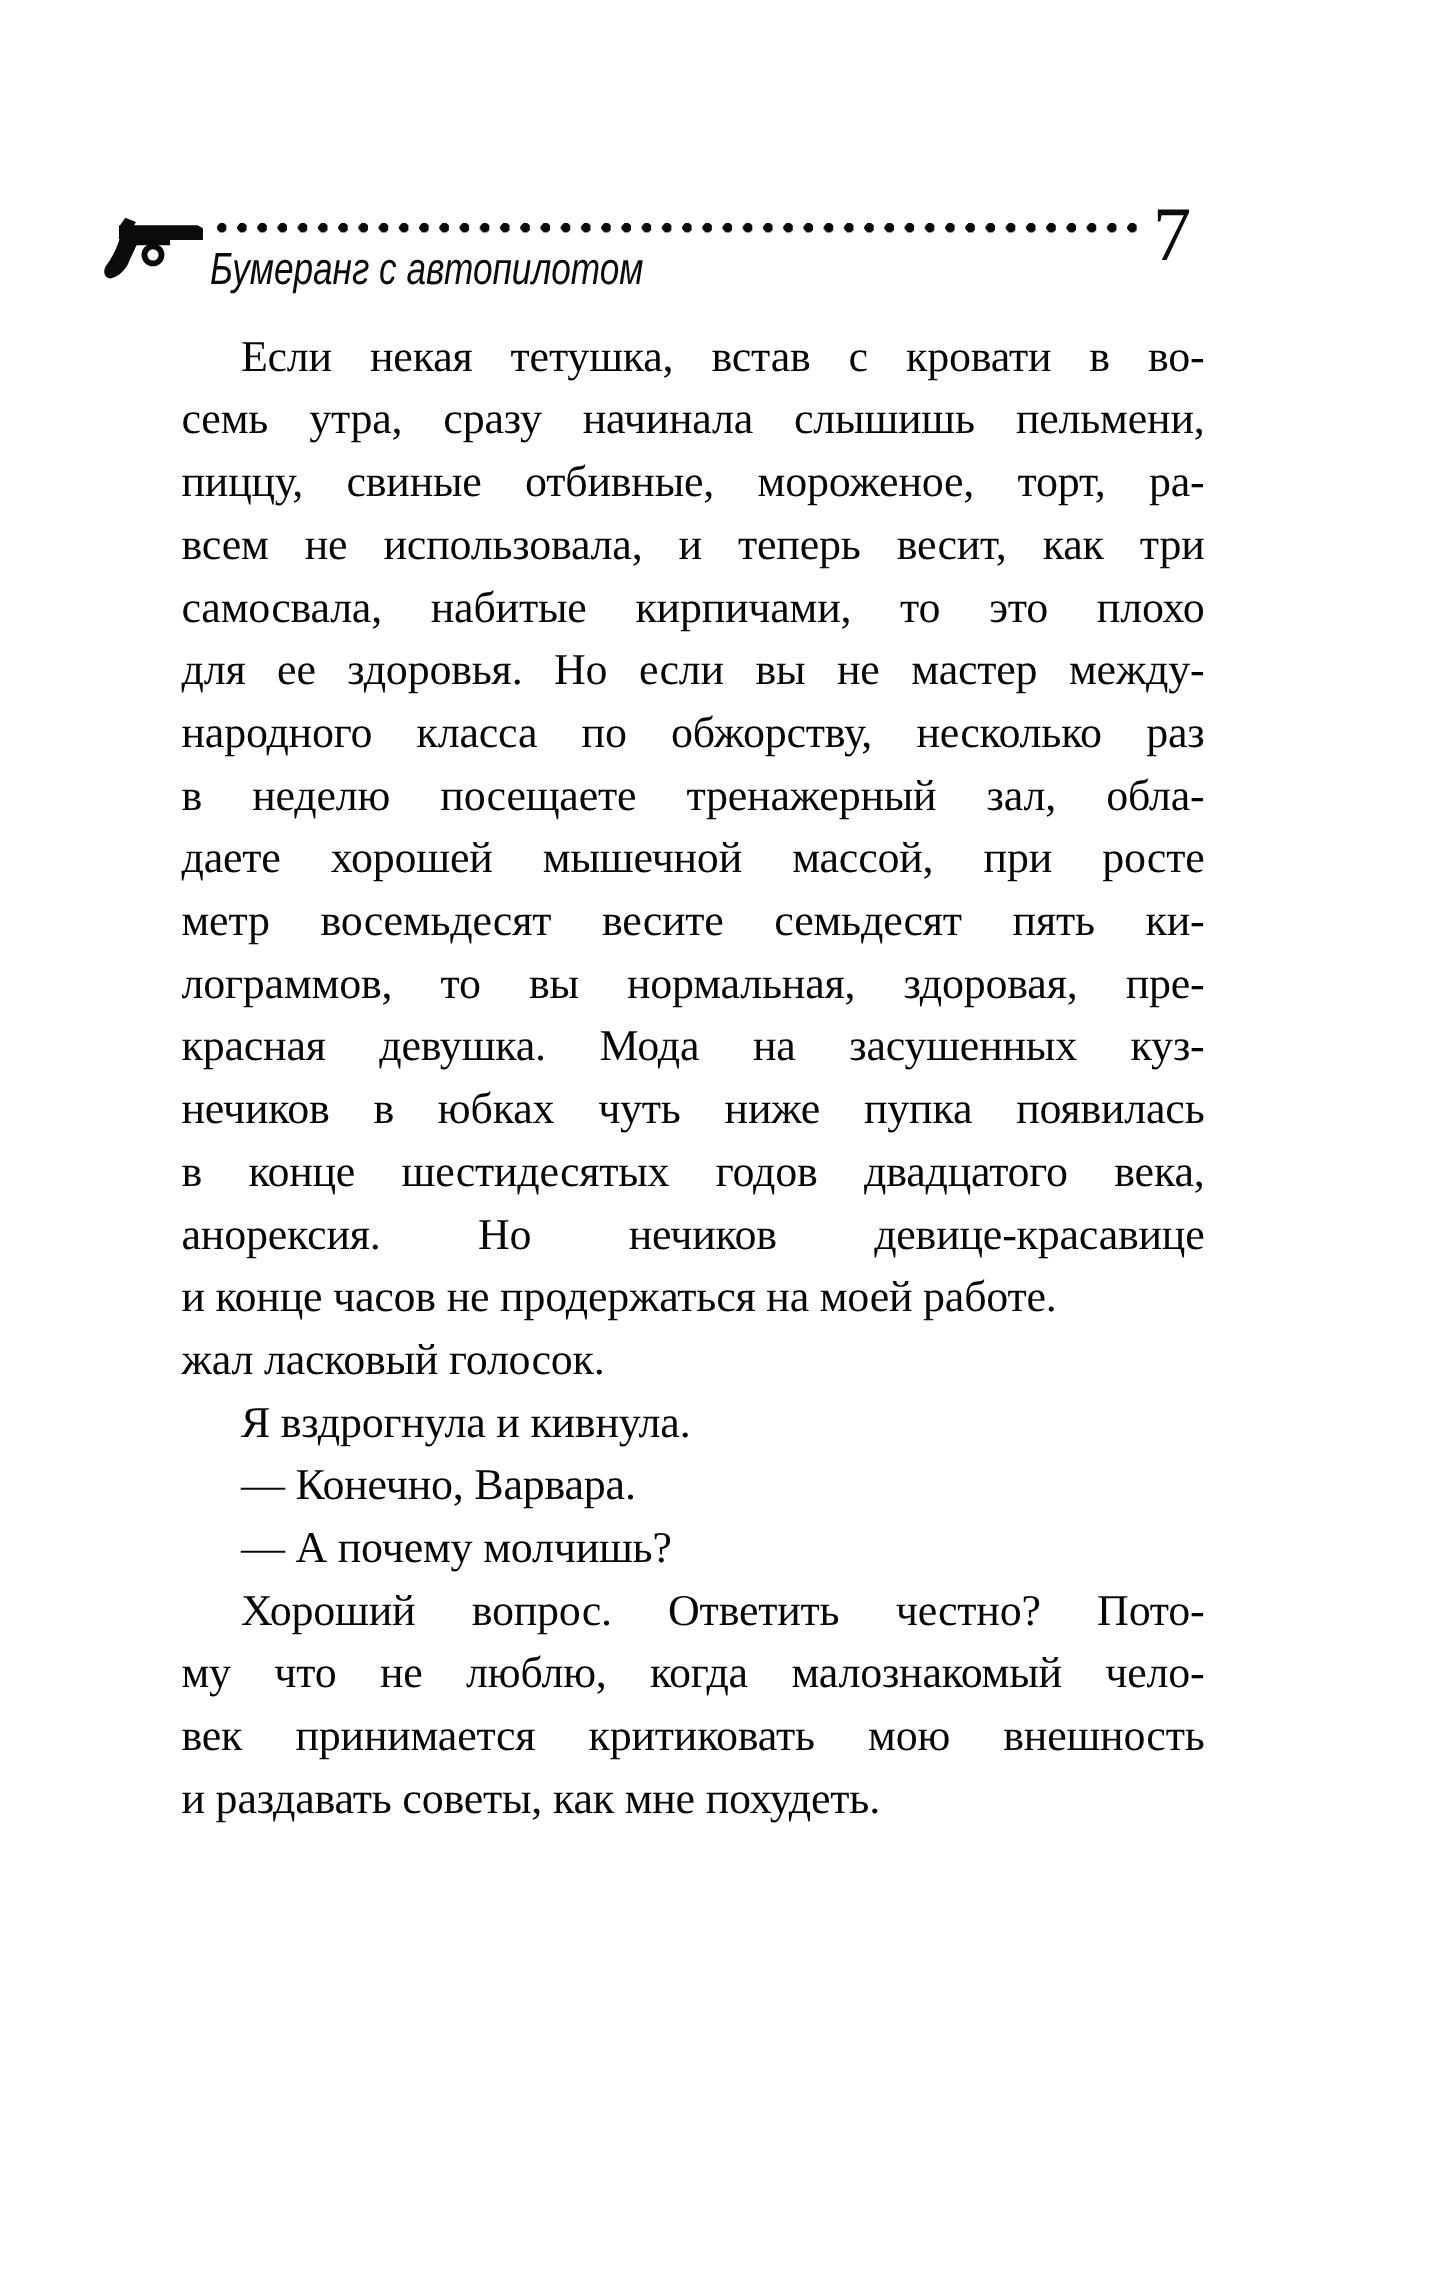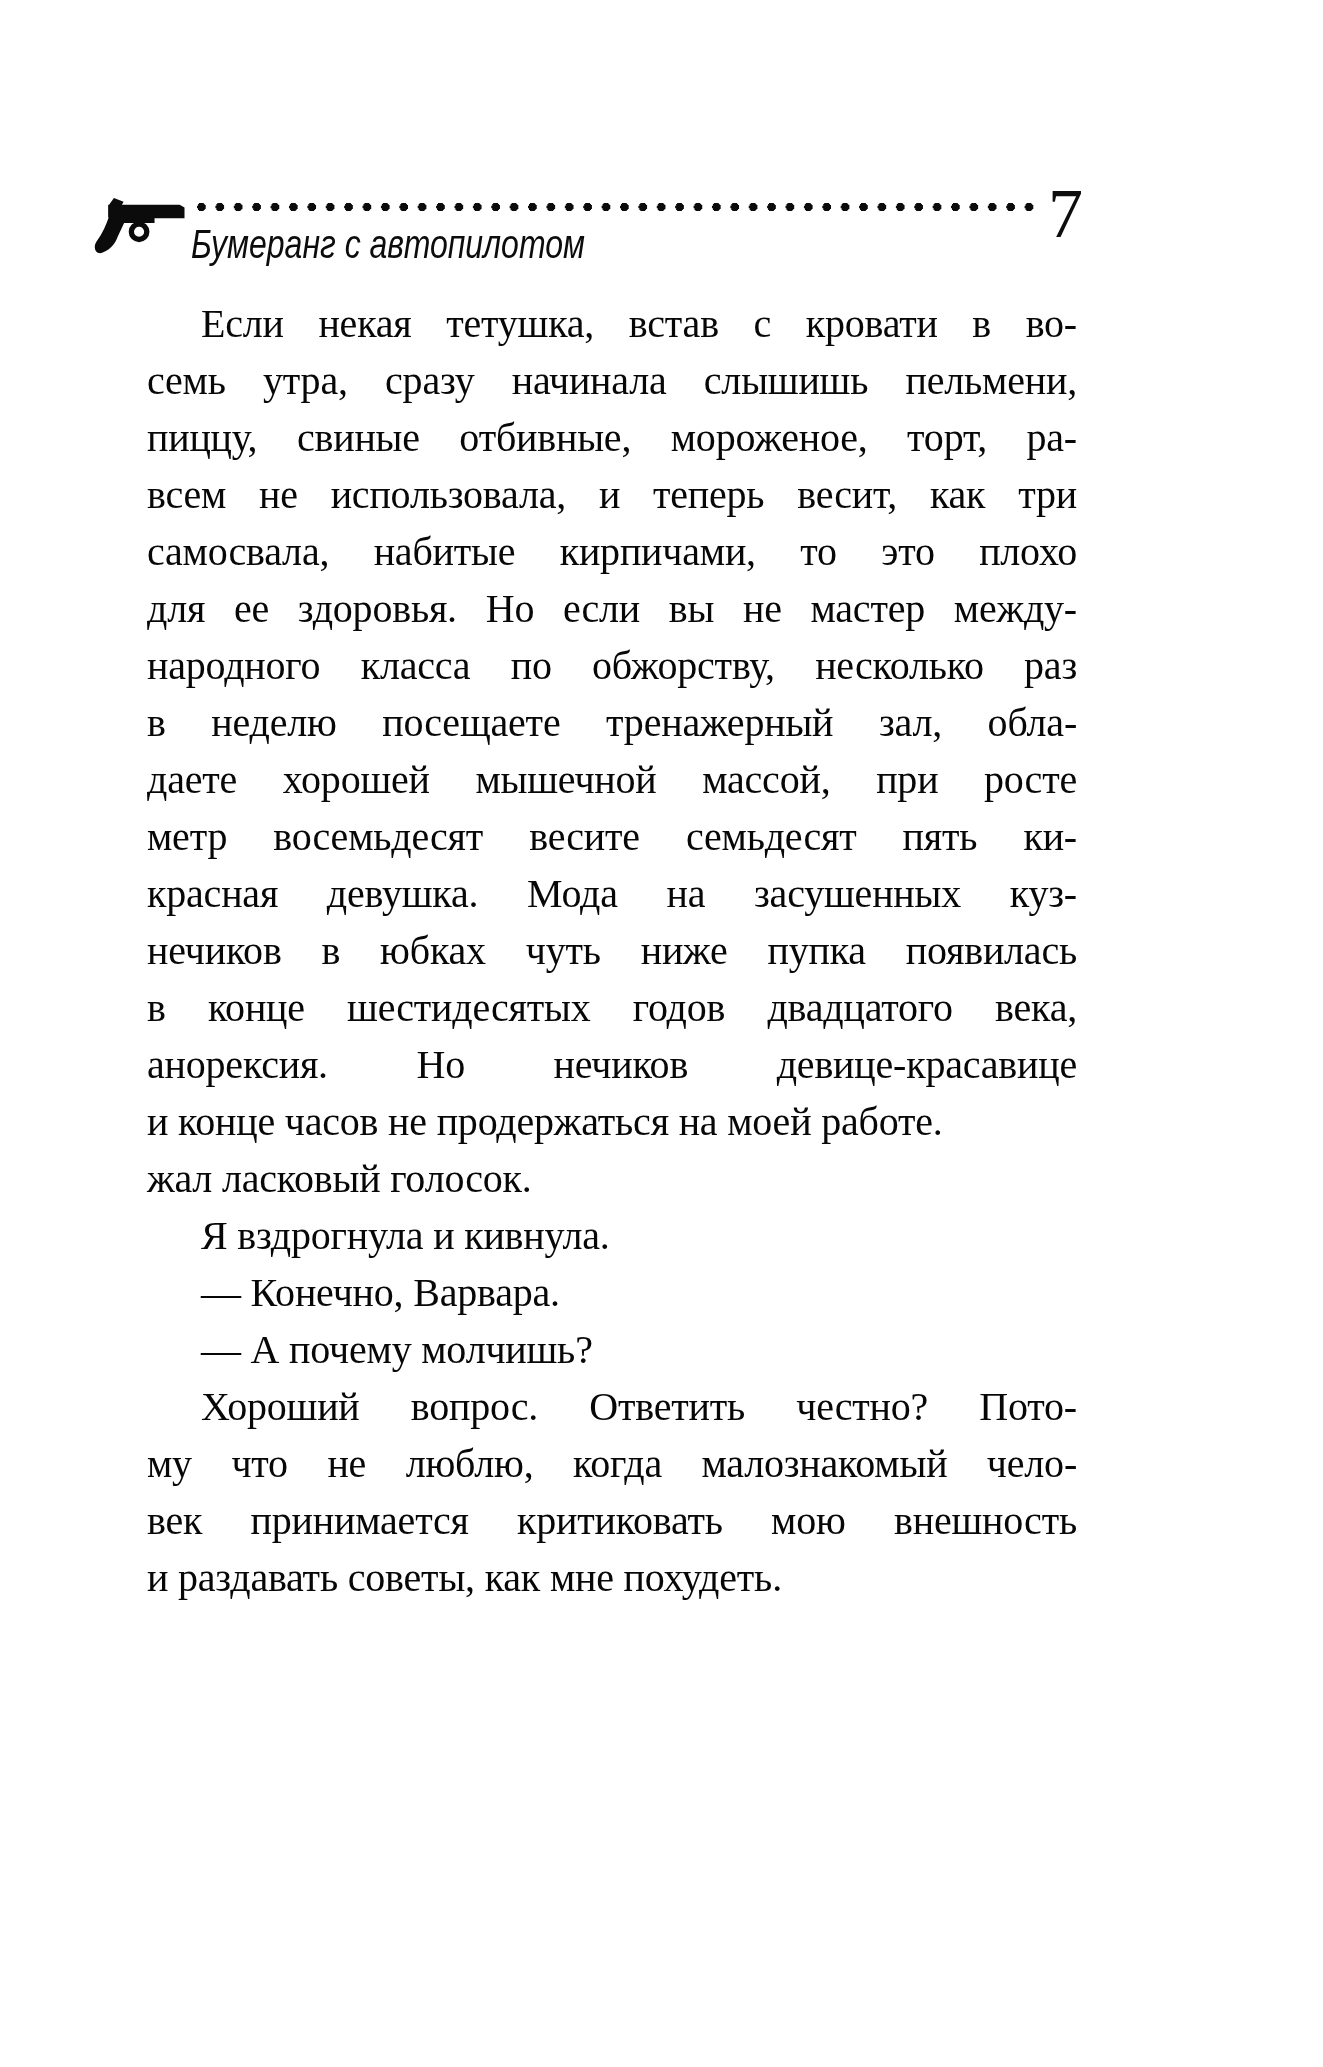--- a/index.html
+++ b/index.html
@@ -55,21 +55,21 @@
     line-height: 1.2;
     white-space: nowrap;
     color: #0c0c0c;
     transform: scaleX(0.78);
     transform-origin: left top;
   }
 
   
   .body-text {
     position: absolute;
-    left: 147px;
+    left: 165px;
     top: 295px;
     width: 930px;
     font-size: 40px;
     line-height: 57px;
     letter-spacing: -0.2px;
     color: #070707;
   }
   .line {
     height: 57px;
     overflow: visible;
@@ -108,20 +108,21 @@
       <div class="line indent justify">Если некая тетушка, встав с кровати в во-</div>
       <div class="line justify">семь утра, сразу начинала слышишь пельмени,</div>
       <div class="line justify">пиццу, свиные отбивные, мороженое, торт, ра-</div>
       <div class="line justify">всем не использовала, и теперь весит, как три</div>
       <div class="line justify">самосвала, набитые кирпичами, то это плохо</div>
       <div class="line justify">для ее здоровья. Но если вы не мастер между-</div>
       <div class="line justify">народного класса по обжорству, несколько раз</div>
       <div class="line justify">в неделю посещаете тренажерный зал, обла-</div>
       <div class="line justify">даете хорошей мышечной массой, при росте</div>
       <div class="line justify">метр восемьдесят весите семьдесят пять ки-</div>
+      <div class="line justify">лограммов, то вы нормальная, здоровая, пре-</div>
       <div class="line justify">красная девушка. Мода на засушенных куз-</div>
       <div class="line justify">нечиков в юбках чуть ниже пупка появилась</div>
       <div class="line justify">в конце шестидесятых годов двадцатого века,</div>
       <div class="line justify">анорексия. Но нечиков девице-красавице</div>
       <div class="line">и конце часов не продержаться на моей работе.</div>
       <div class="line">жал ласковый голосок.</div>
       <div class="line indent">Я вздрогнула и кивнула.</div>
       <div class="line indent">— Конечно, Варвара.</div>
       <div class="line indent">— А почему молчишь?</div>
       <div class="line indent justify">Хороший вопрос. Ответить честно? Пото-</div>

